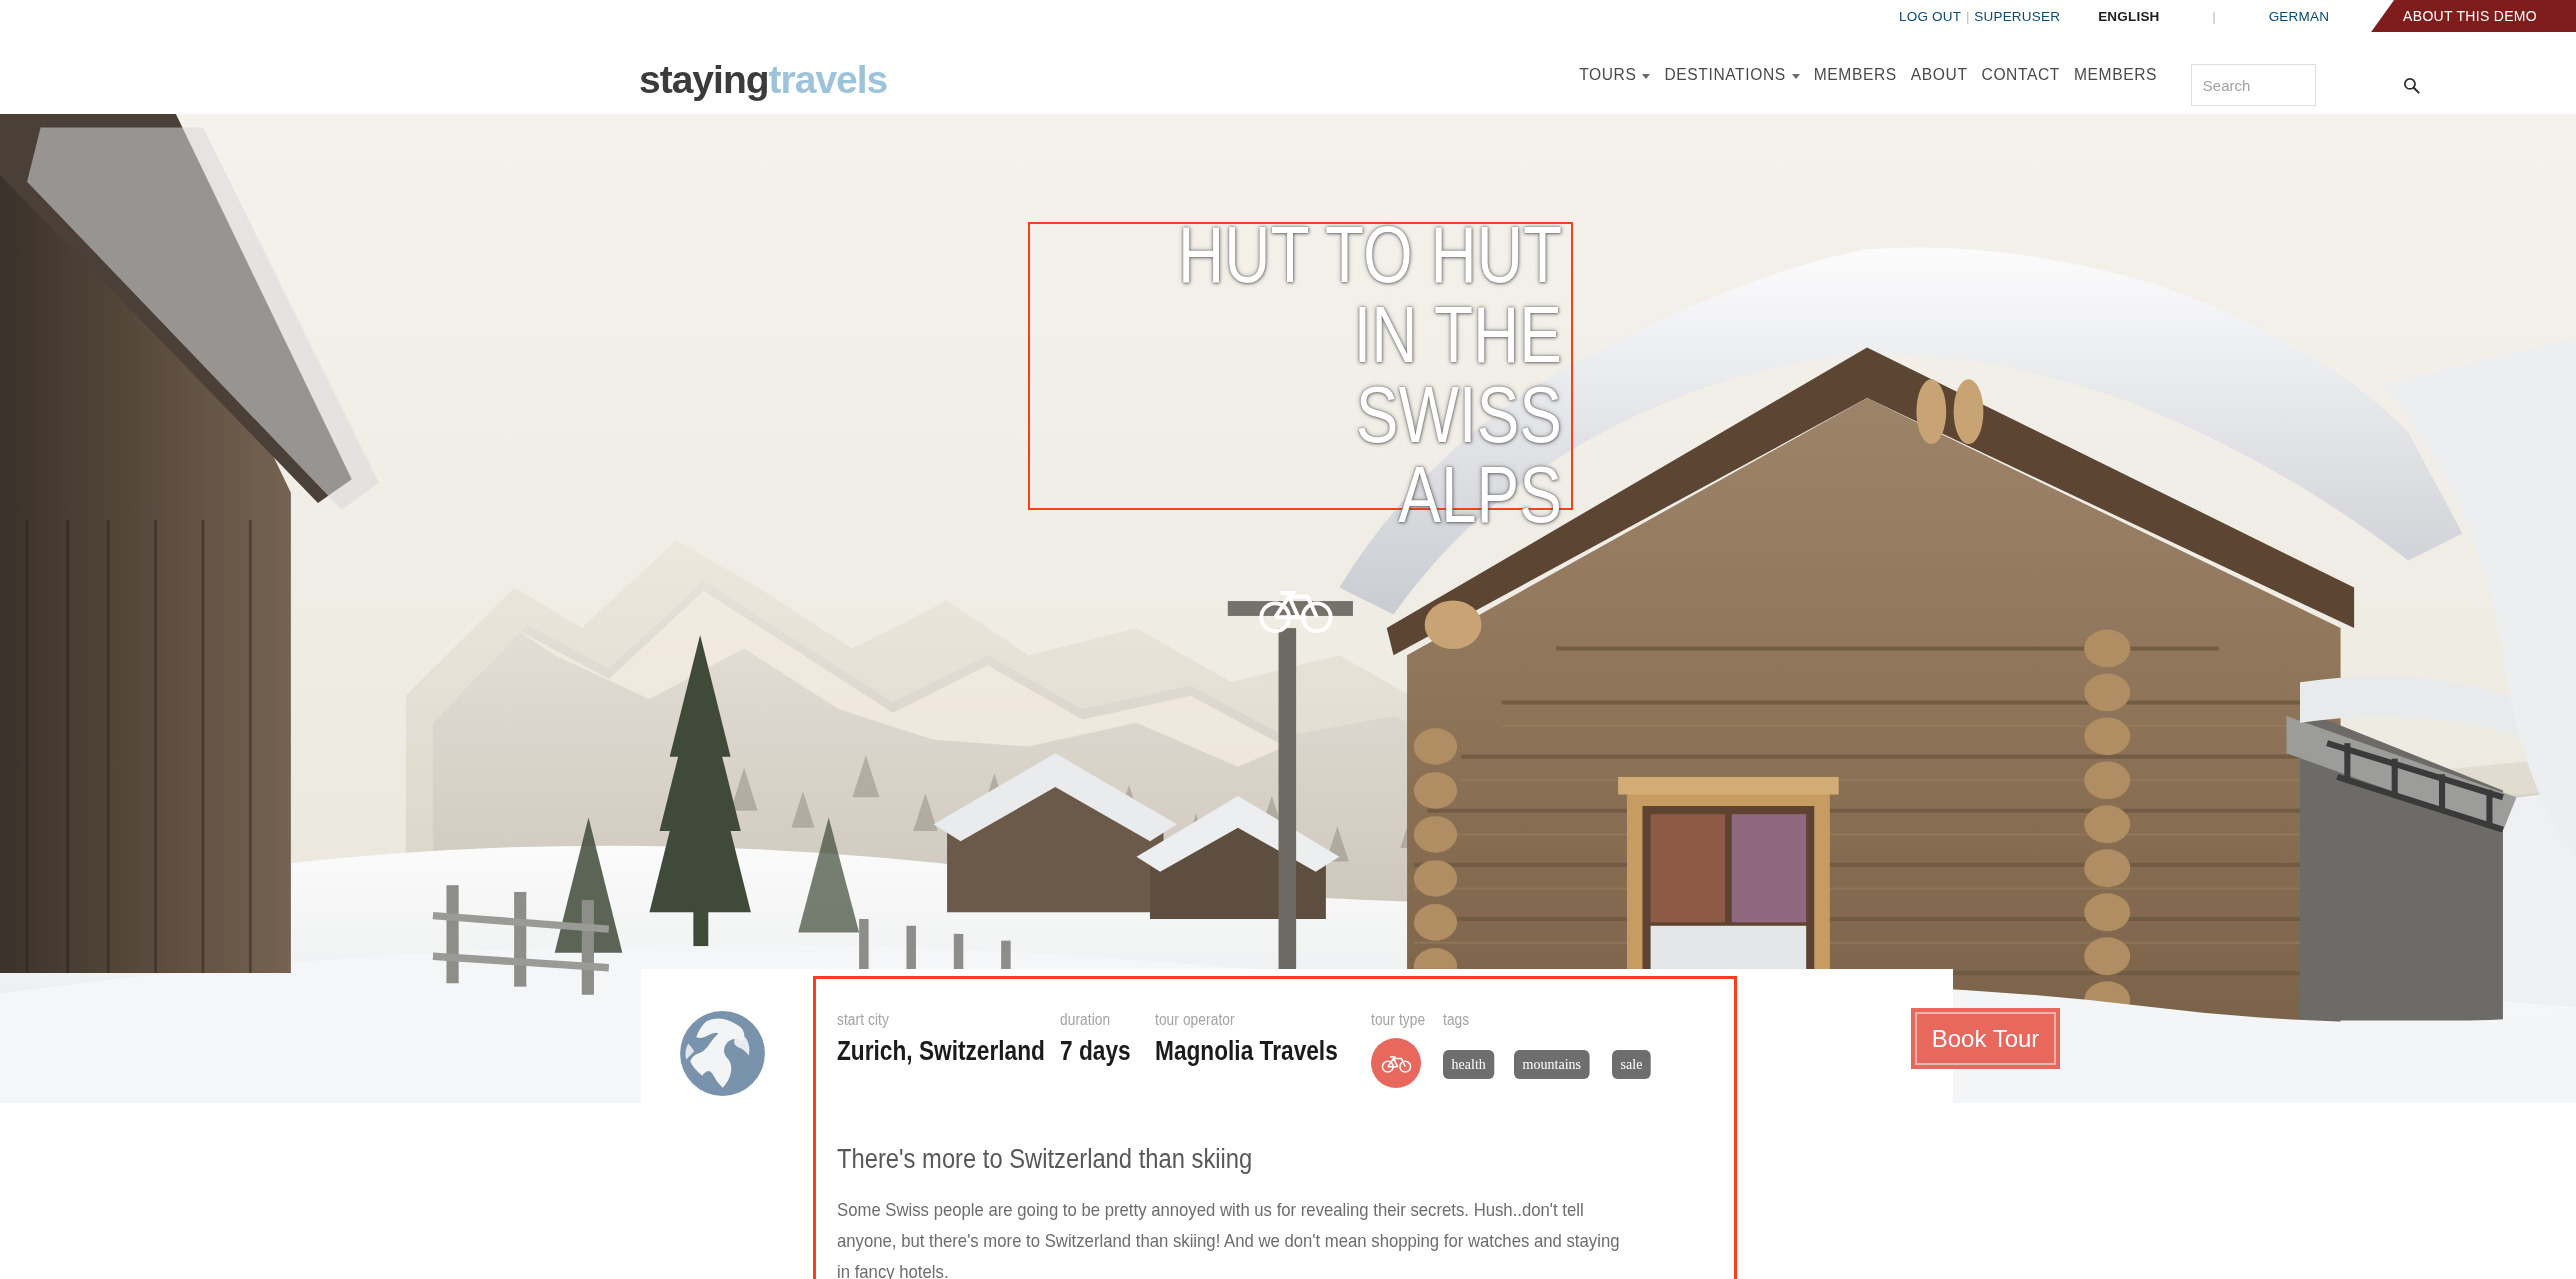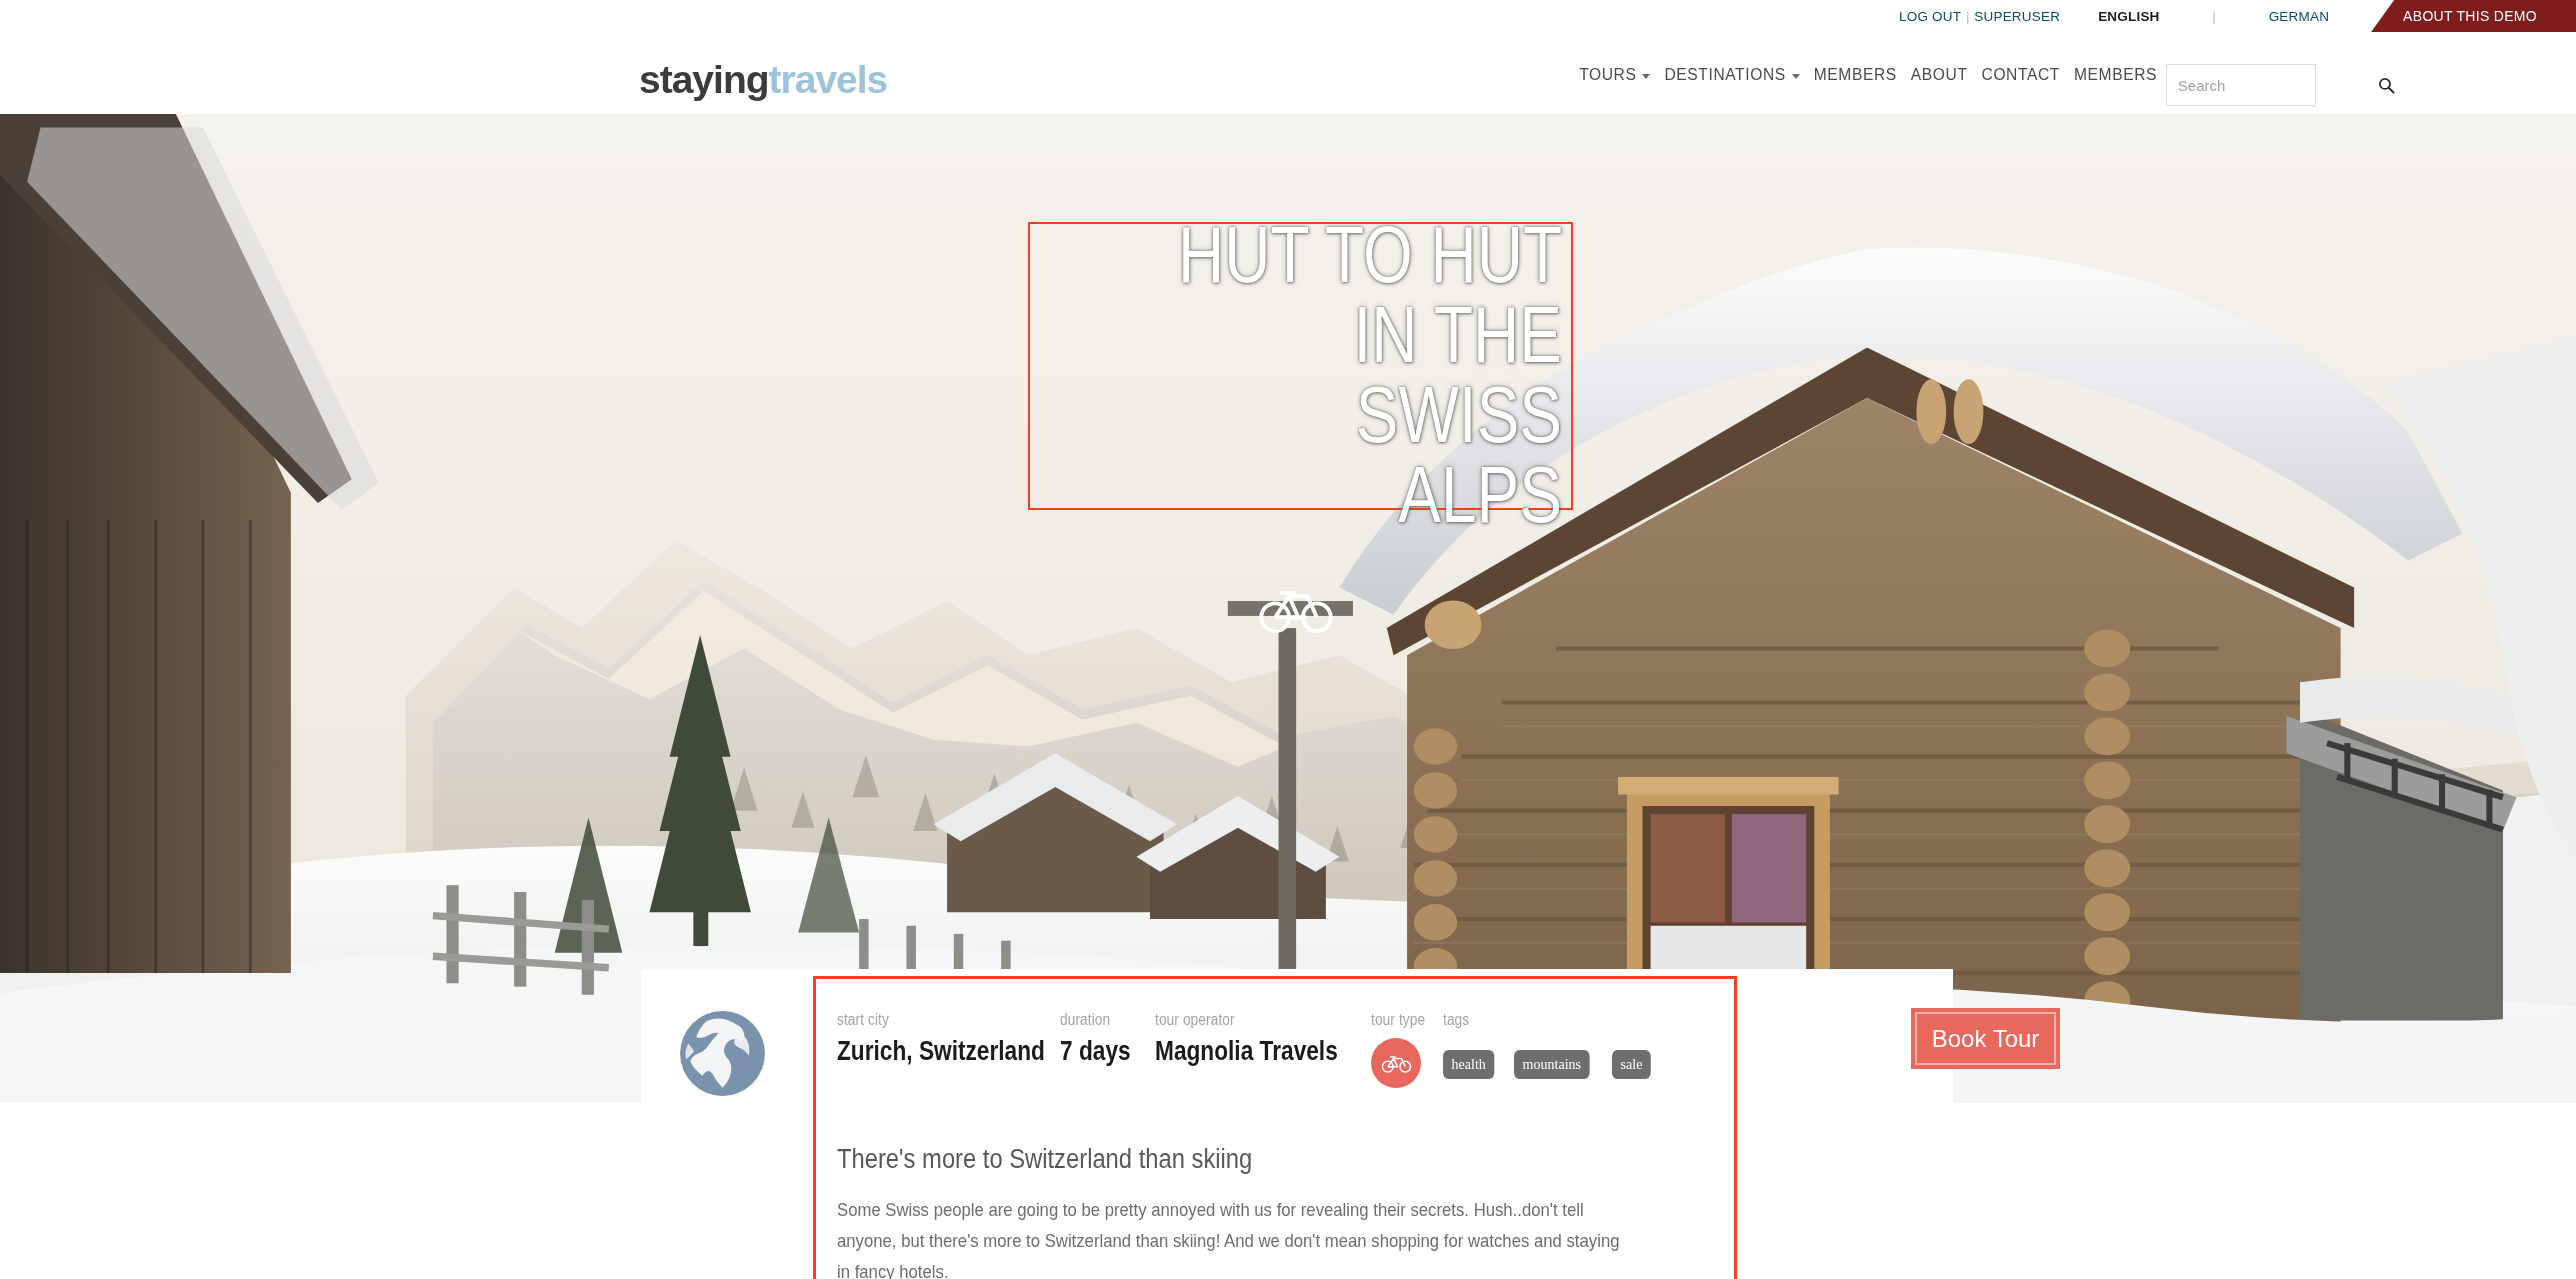--- a/index.html
+++ b/index.html
@@ -74,21 +74,21 @@
     width: 0; height: 0;
     border-left: 4.7px solid transparent;
     border-right: 4.7px solid transparent;
     border-top: 5.4px solid #6a6a6a;
     display: inline-block;
     margin-top: 2.7px;
   }
 
   .search-box {
     position: absolute; right: 260px; top: 32px;
-    width: 150px; height: 42px;
+    width: 125px; height: 42px;
     border: 0.7px solid #dddddd;
     background: #fff;
     display: flex; align-items: center;
     padding: 0 10.8px;
     cursor: text;
   }
   .search-input {
     flex: 1;
     border: none; outline: none;
     font-family: "Liberation Sans", sans-serif;

